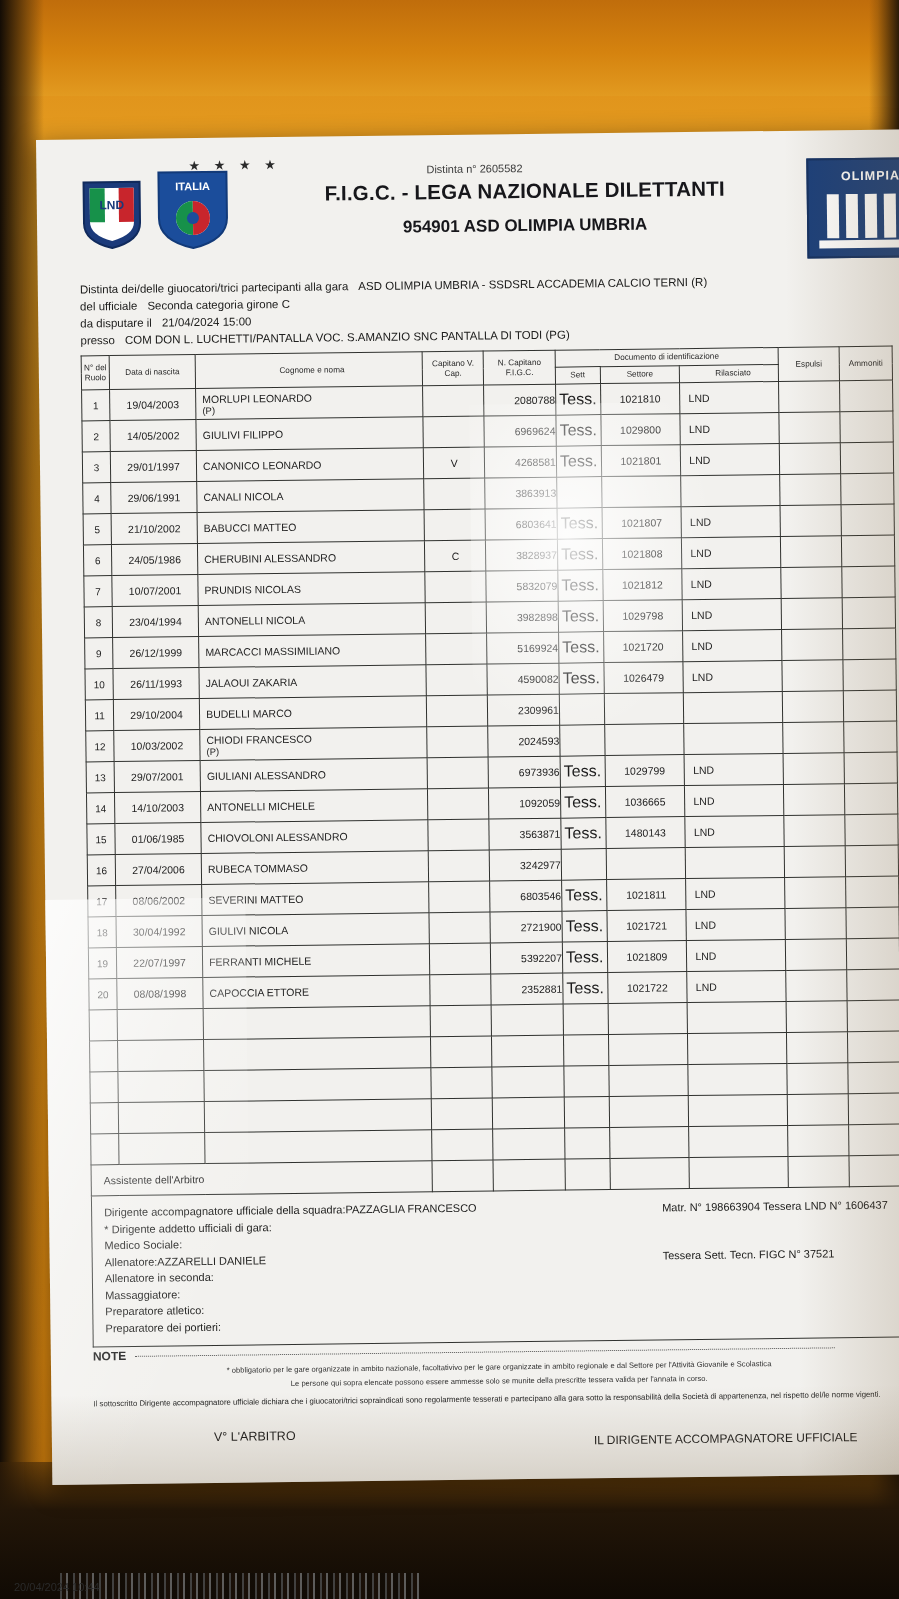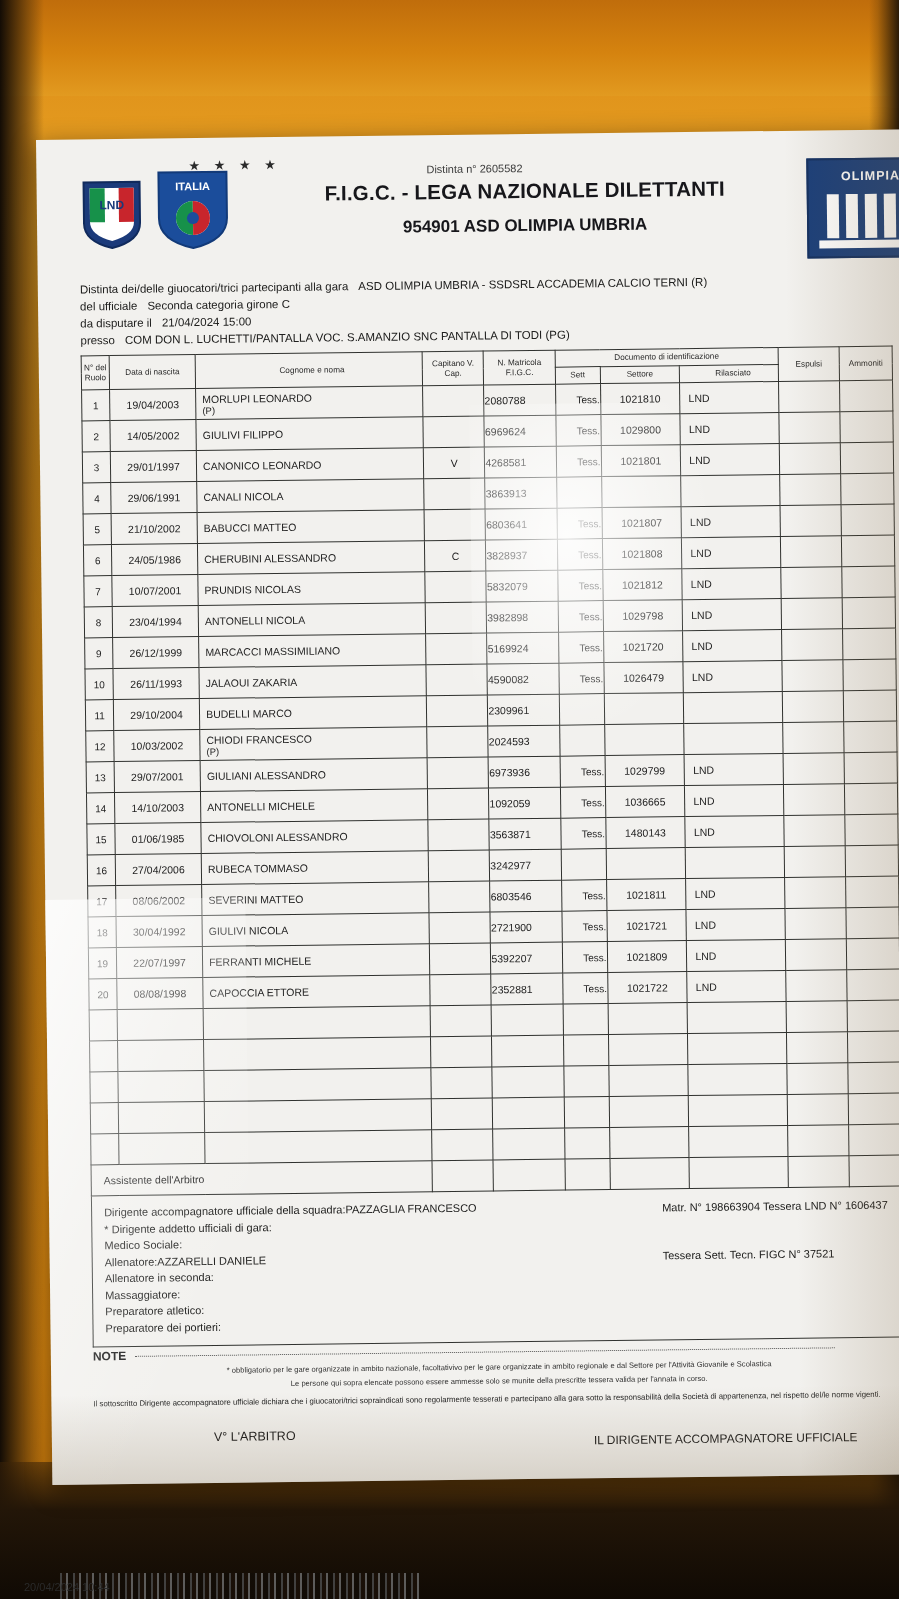--- a/index.html
+++ b/index.html
@@ -164,22 +164,22 @@
     font-size: 8.2px;
     line-height: 10px;
     text-align: center;
     color: #2a2a2a;
     height: 16px;
   }
   .c-num { width: 26px; text-align: center; font-size: 10px; }
   .c-date { width: 82px; text-align: center; font-size: 10.5px; }
   .c-name { width: 212px; text-align: left; padding-left: 6px !important; font-size: 10.5px; }
   .c-cap { width: 58px; text-align: center; font-size: 10.5px; }
-  .c-mat { width: 68px; text-align: left; font-size: 10.5px; }
-  .c-tipo { width: 42px; text-align: right; font-size: 10px; }
+  .c-mat { width: 68px; text-align: right; font-size: 10.5px; }
+  .c-tipo { width: 42px; text-align: center; font-size: 16px; }
   .c-numero { width: 76px; text-align: center; font-size: 10.5px; }
   .c-ril { width: 86px; text-align: left; padding-left: 8px !important; font-size: 10.5px; }
   .c-esp { width: 58px; }
   .c-amm { width: 50px; }
   .nm2 { display: block; font-size: 9.5px; line-height: 11px; }
 
   
   .assist-row td {
     height: 34px;
   }
@@ -229,21 +229,21 @@
   }
   .notes .declaration {
     font-size: 7.8px; line-height: 10px; margin-top: 8px; color: #232323;
   }
   .sign-row {
     position: relative; margin: 22px 0 0 42px; width: 812px; height: 30px; font-size: 12.5px;
   }
   .sign-row .arb { position: absolute; left: 120px; top: 0; }
   .sign-row .dir { position: absolute; left: 500px; top: 8px; font-size: 12px; }
   .timestamp {
-    position: absolute; left: 24px; bottom: 6px; font-size: 11px; color: #2a2a2a;
+    position: absolute; left: 14px; bottom: 6px; font-size: 11px; color: #2a2a2a;
   }
 </style>
 </head>
 <body>
 
 <div id="photo">
   <div class="topband"></div>
   <div class="leftdark"></div>
   <div class="rightdark"></div>
   <div class="bottomdark"></div>
@@ -306,21 +306,21 @@
       </div>
     </div>
 
     <table class="main">
       <thead>
         <tr>
           <th class="c-num" rowspan="2">N° del Ruolo</th>
           <th class="c-date" rowspan="2">Data di nascita</th>
           <th class="c-name" rowspan="2">Cognome e noma</th>
           <th class="c-cap" rowspan="2">Capitano V. Cap.</th>
-          <th class="c-mat" rowspan="2">N. Matricola F.I.G.C.</th>
+          <th class="c-mat" rowspan="2">N. Capitano F.I.G.C.</th>
           <th colspan="3">Documento di identificazione</th>
           <th class="c-esp" rowspan="2">Espulsi</th>
           <th class="c-amm" rowspan="2">Ammoniti</th>
         </tr>
         <tr>
           <th class="c-tipo">Sett</th>
           <th class="c-numero">Settore</th>
           <th class="c-ril">Rilasciato</th>
         </tr>
       </thead>

